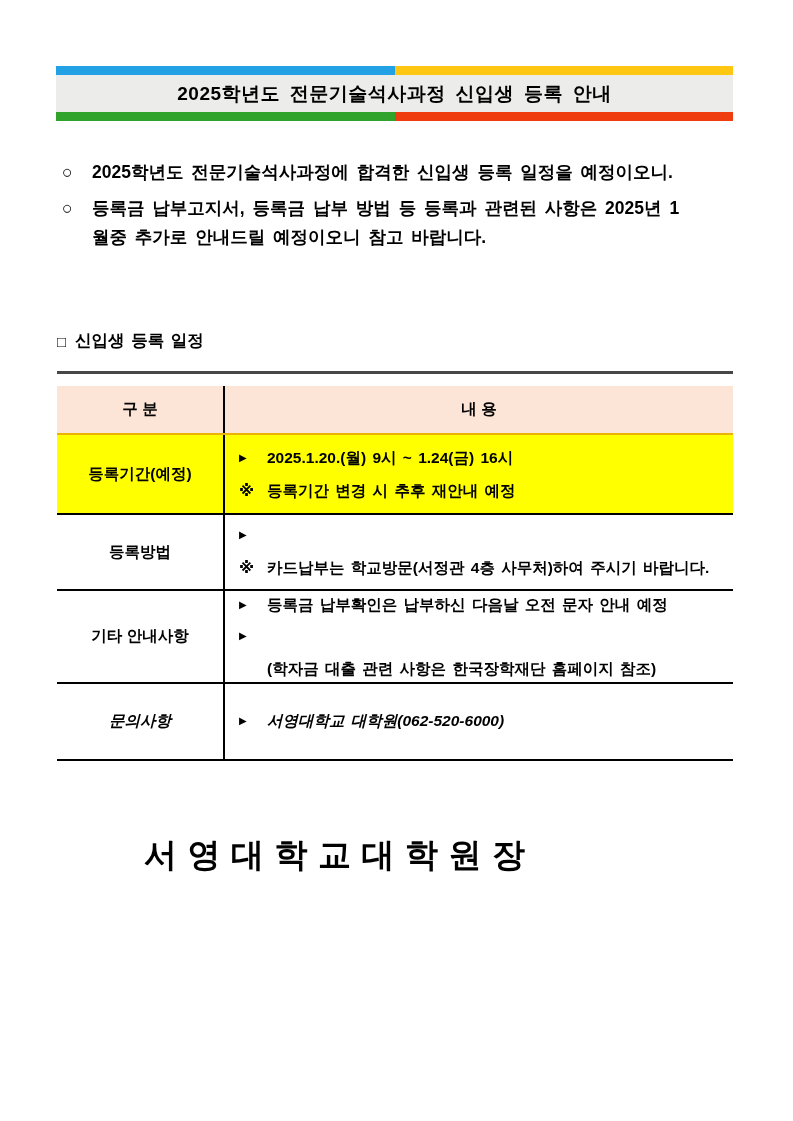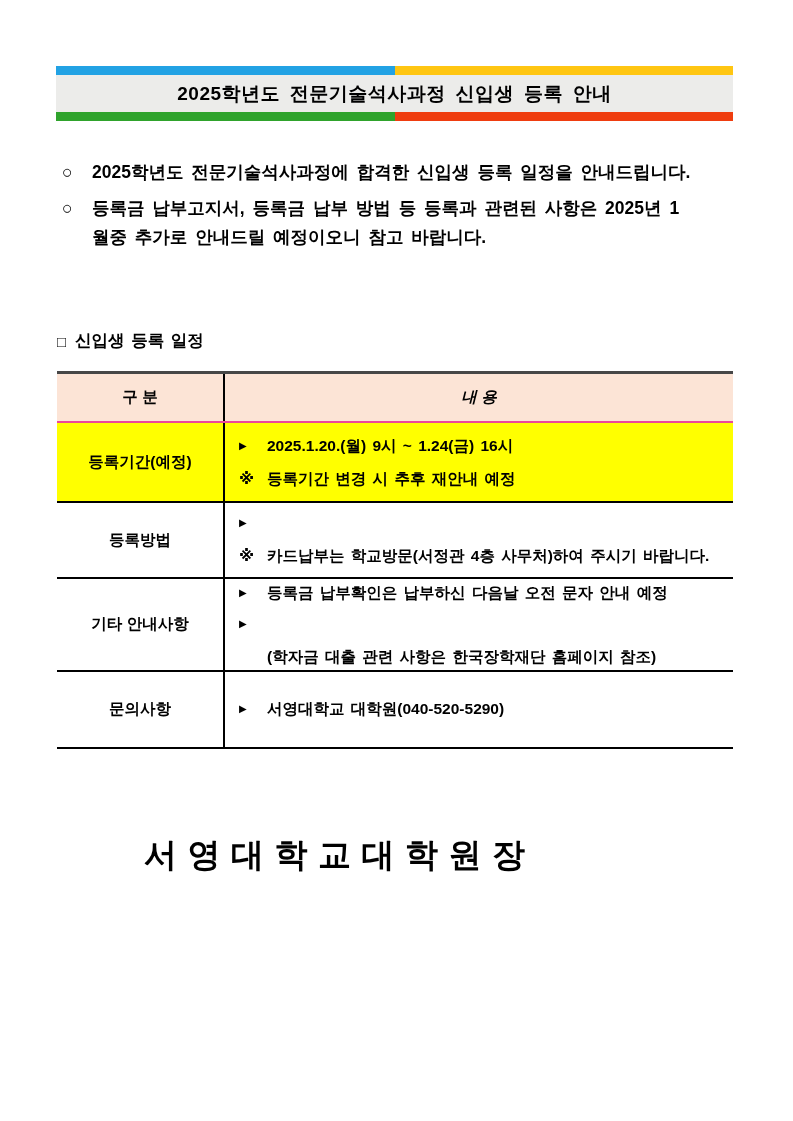--- a/index.html
+++ b/index.html
@@ -43,37 +43,37 @@
   }
   .section-head .mk-square { margin-right:9px; font-size:15px; font-weight:normal; }
 
   
   .table {
     position:absolute; left:57px; top:371px; width:676px;
     border-top:3px solid #474747;
     font-size:15.5px; font-weight:bold;
   }
   .trow { display:flex; width:100%; box-sizing:border-box; }
-  .trow.thead   { height:49px; border-bottom:2px solid #ec4899; }
+  .trow.thead   { height:49px; border-bottom:2px solid #eab308;margin-top:12px; }
   .trow.r0 { height:80px; border-bottom:2px solid #000; }
   .trow.r1 { height:76px; border-bottom:2px solid #000; }
   .trow.r2 { height:93px; border-bottom:2px solid #000; }
-  .trow.r3 { height:77px; border-bottom:2px solid #000; }
+  .trow.r3 { height:77px; border-bottom:2px solid #000;font-style:italic; }
   .cell-l {
     flex:0 0 168px; box-sizing:border-box;
     border-right:2px solid #000;
     display:flex; align-items:center; justify-content:center;
     text-align:center;
   }
   .cell-r {
     flex:1 1 auto; box-sizing:border-box;
     display:flex; flex-direction:column; justify-content:center;
     padding-left:14px;
   }
-  .cell-r.center { align-items:center; padding-left:0;font-style:italic; }
+  .cell-r.center { align-items:center; padding-left:0; }
   .cline { display:flex; align-items:baseline; line-height:31px; word-spacing:2px; }
   .mk { flex:0 0 28px; }
   .mk.arrow { font-size:10px; position:relative; top:-2px; }
   .mk.none  { flex:0 0 28px; }
 
   
   .signature {
     position:absolute; left:0; top:833px; width:670px;
     text-align:center;
     font-family:"DejaVu Serif","Liberation Serif",serif;
@@ -94,21 +94,21 @@
       <span class="title-text">2025학년도 전문기술석사과정 신입생 등록 안내</span>
     </div>
     <div class="bar">
       <div class="half" style="background-color: rgb(47, 163, 44);"></div>
       <div class="half" style="background-color: rgb(239, 61, 15);"></div>
     </div>
   </div>
 
   <div class="doc-line l1">
     <span class="mk-circle">○</span>
-    <span>2025학년도 전문기술석사과정에 합격한 신입생 등록 일정을 안내드립니다.</span>
+    <span>2025학년도 전문기술석사과정에 합격한 신입생 등록 일정을 예정이오니.</span>
   </div>
   <div class="doc-line l2">
     <span class="mk-circle">○</span>
     <span>등록금 납부고지서, 등록금 납부 방법 등 등록과 관련된 사항은 2025년 1</span>
   </div>
   <div class="doc-line l3">
     <span>월중 추가로 안내드릴 예정이오니 참고 바랍니다.</span>
   </div>
 
   <div class="section-head">
@@ -165,21 +165,21 @@
           <span>(학자금 대출 관련 사항은 한국장학재단 홈페이지 참조)</span>
         </div>
       </div>
     </div>
 
     <div class="trow r3">
       <div class="cell-l">문의사항</div>
       <div class="cell-r">
         <div class="cline">
           <span class="mk arrow">▶</span>
-          <span>서영대학교 대학원(040-520-5290)</span>
+          <span>서영대학교 대학원(062-520-6000)</span>
         </div>
       </div>
     </div>
 
   </div>
 
   <div class="signature">서 영 대 학 교 대 학 원 장</div>
 
 </div>
 

